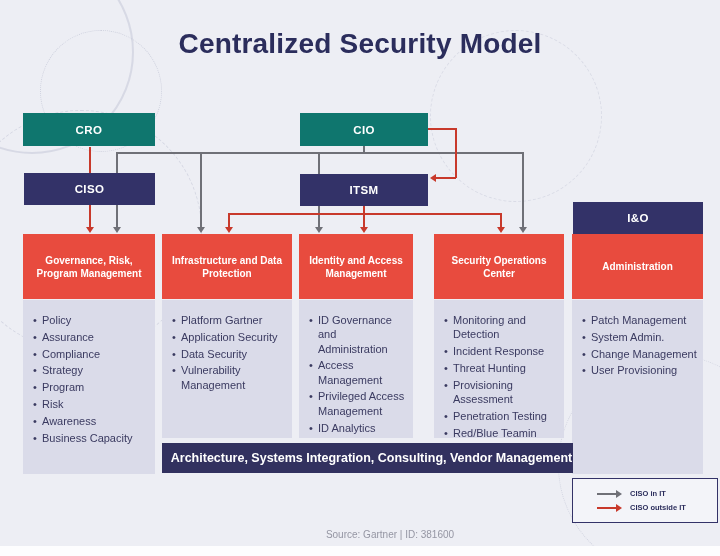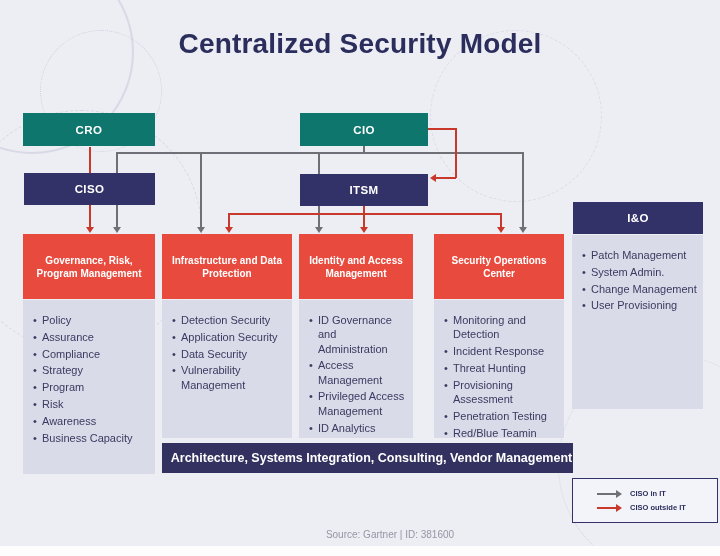--- a/index.html
+++ b/index.html
@@ -139,21 +139,21 @@
           <li>Risk</li>
           <li>Awareness</li>
           <li>Business Capacity</li>
         </ul>
     </div>
   </div>
   <div class="col" id="col-2">
     <div class="hd">Infrastructure and Data Protection</div>
     <div class="bd short">
       <ul>
-          <li>Detection Security</li>
+          <li>Platform Gartner</li>
           <li>Application Security</li>
           <li>Data Security</li>
           <li>Vulnerability Management</li>
         </ul>
     </div>
   </div>
   <div class="col" id="col-3">
     <div class="hd">Identity and Access Management</div>
     <div class="bd short">
       <ul>
@@ -171,20 +171,21 @@
           <li>Monitoring and Detection</li>
           <li>Incident Response</li>
           <li>Threat Hunting</li>
           <li>Provisioning Assessment</li>
           <li>Penetration Testing</li>
           <li>Red/Blue Teamin</li>
         </ul>
     </div>
   </div>
   <div class="col" id="col-5">
+    <div class="hd">Administration</div>
     <div class="bd tall">
       <ul>
           <li>Patch Management</li>
           <li>System Admin.</li>
           <li>Change Management</li>
           <li>User Provisioning</li>
         </ul>
     </div>
   </div>
 

